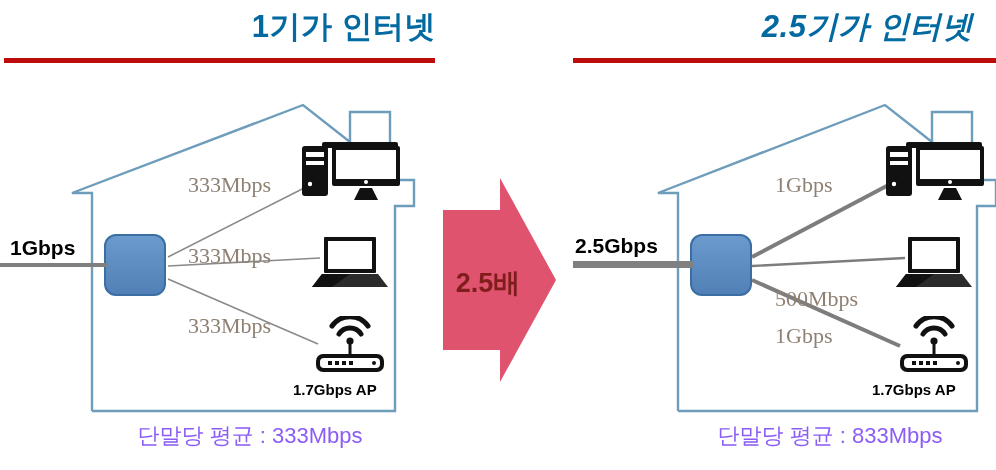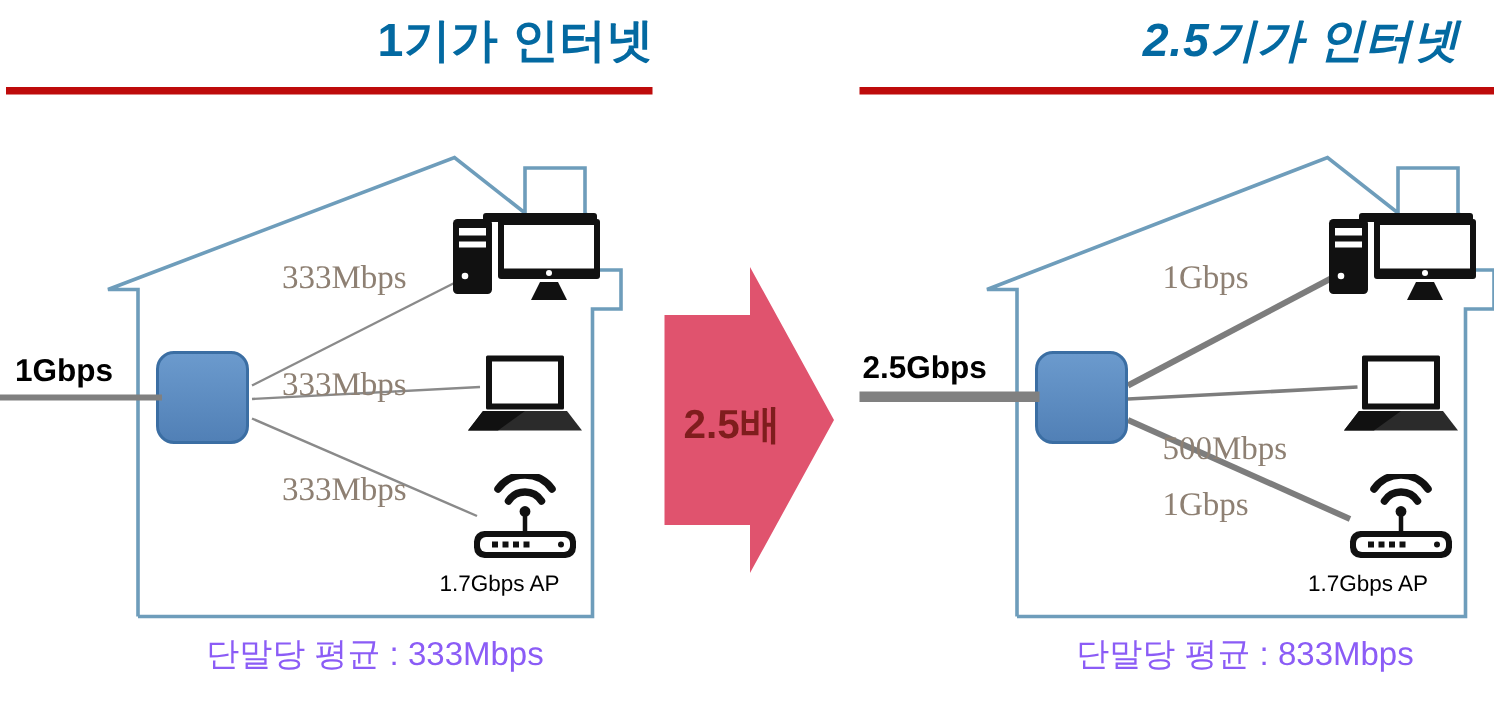--- a/index.html
+++ b/index.html
@@ -89,21 +89,21 @@
   .ll-l2 { left: 188px; top: 243px; }
   .ll-l3 { left: 188px; top: 313px; }
   .ll-r1 { left: 775px; top: 172px; }
   .ll-r2 { left: 775px; top: 243px; margin-top: 43px; }
   .ll-r3 { left: 775px; top: 323px; }
 
   
   .ap-label {
     position: absolute;
     font-size: 15px;
-    font-weight: normal;
+    font-weight: bold;
     color: #000000;
     white-space: nowrap;
   }
   .ap-left  { left: 293px; top: 381px; }
   .ap-right { left: 872px; top: 381px; }
 
   
   .device { position: absolute; }
   .arrow-text {
     position: absolute;

